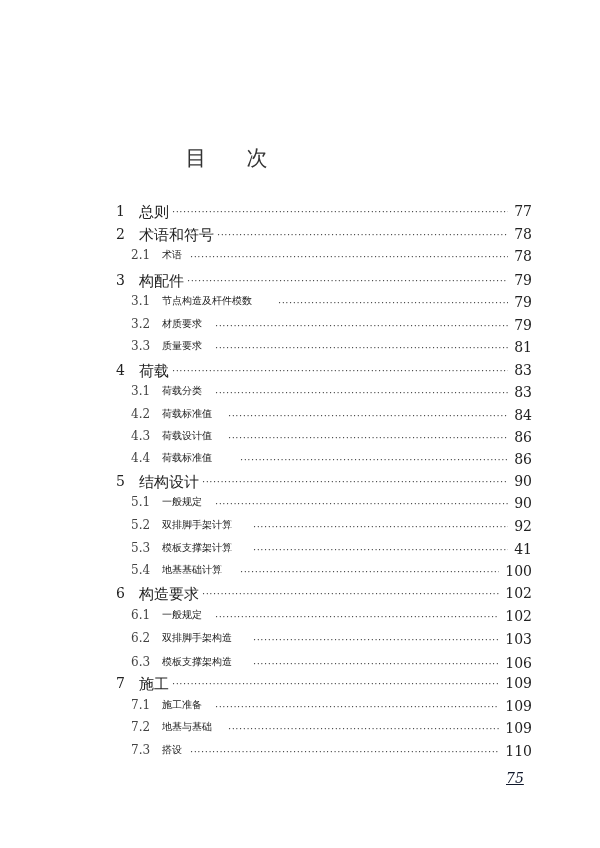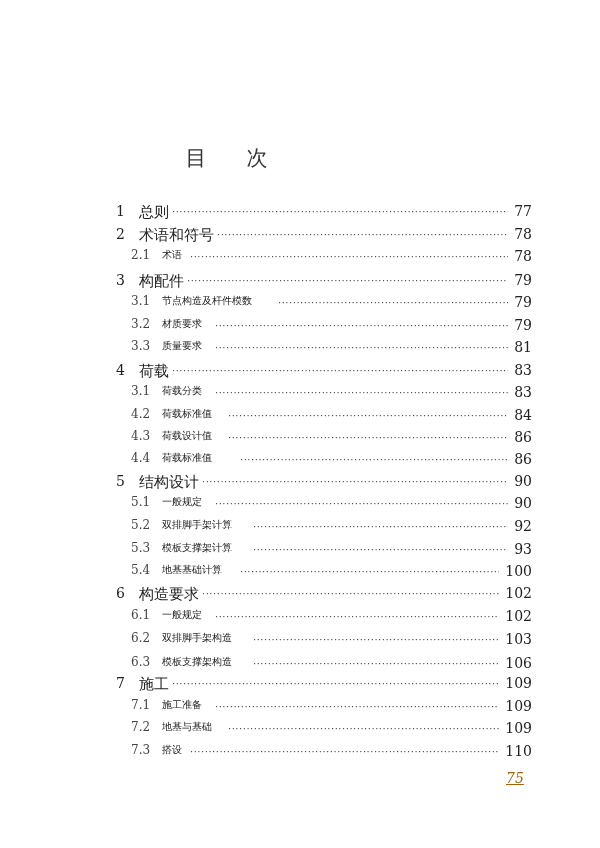--- a/index.html
+++ b/index.html
@@ -22,21 +22,21 @@
   .row .dots {
     position: absolute; overflow: hidden; white-space: nowrap; color: #333;
     font-size: 10px; letter-spacing: 0.5px;
   }
   .row .page { position: absolute; right: 68px; font-size: 14px; text-align: right; }
   .ch .num { left: 116px; font-size: 14px; }
   .ch .lbl { left: 139px; font-size: 15px; }
   .sec .num { left: 131px; font-size: 12px; color: #444; }
   .sec .lbl { left: 162px; font-size: 10px; }
   .folio {
-    position: absolute; top: 770px; left: 506px; font-style: italic; font-size: 14px; color: #a16207; text-decoration: underline;
+    position: absolute; top: 770px; left: 506px; font-style: italic; font-size: 14px; color: #0f172a; text-decoration: underline;
   }
 </style>
 </head>
 <body>
 
 <div class="title">
   <span>目</span><span>次</span>
 </div>
 
 <div class="toc" id="toc">
@@ -127,21 +127,21 @@
     <div class="row sec" style="top: 315px; padding-left: 23px;">
       <span class="num">5.2</span>
       <span class="lbl">双排脚手架计算</span>
       <span class="dots" style="left: 253px; width: 255px; top: 3px;">········································································································································································································</span>
       <span class="page">92</span>
     </div>
     <div class="row sec" style="top: 338px;">
       <span class="num">5.3</span>
       <span class="lbl">模板支撑架计算</span>
       <span class="dots" style="left: 253px; width: 255px; top: 3px;">········································································································································································································</span>
-      <span class="page">93</span>
+      <span class="page">41</span>
     </div>
     <div class="row sec" style="top: 360px;">
       <span class="num">5.4</span>
       <span class="lbl">地基基础计算</span>
       <span class="dots" style="left: 240px; width: 259px; top: 3px;">········································································································································································································</span>
       <span class="page">100</span>
     </div>
     <div class="row ch" style="top: 382px;">
       <span class="num">6</span>
       <span class="lbl">构造要求</span>

